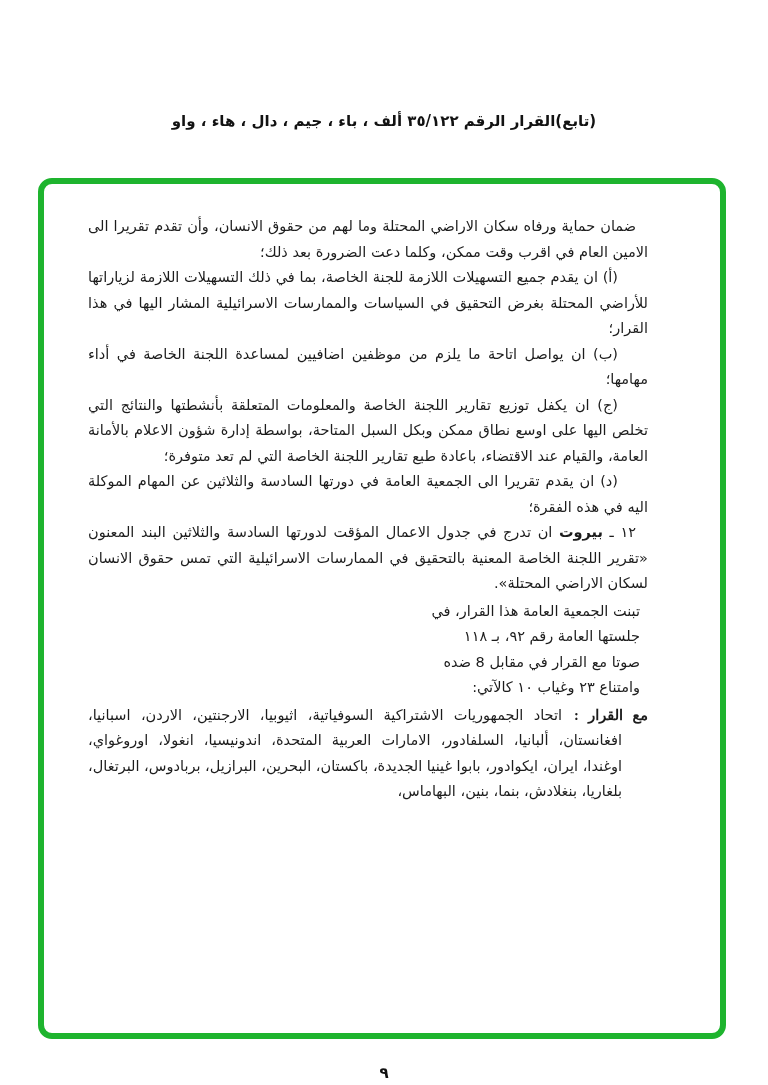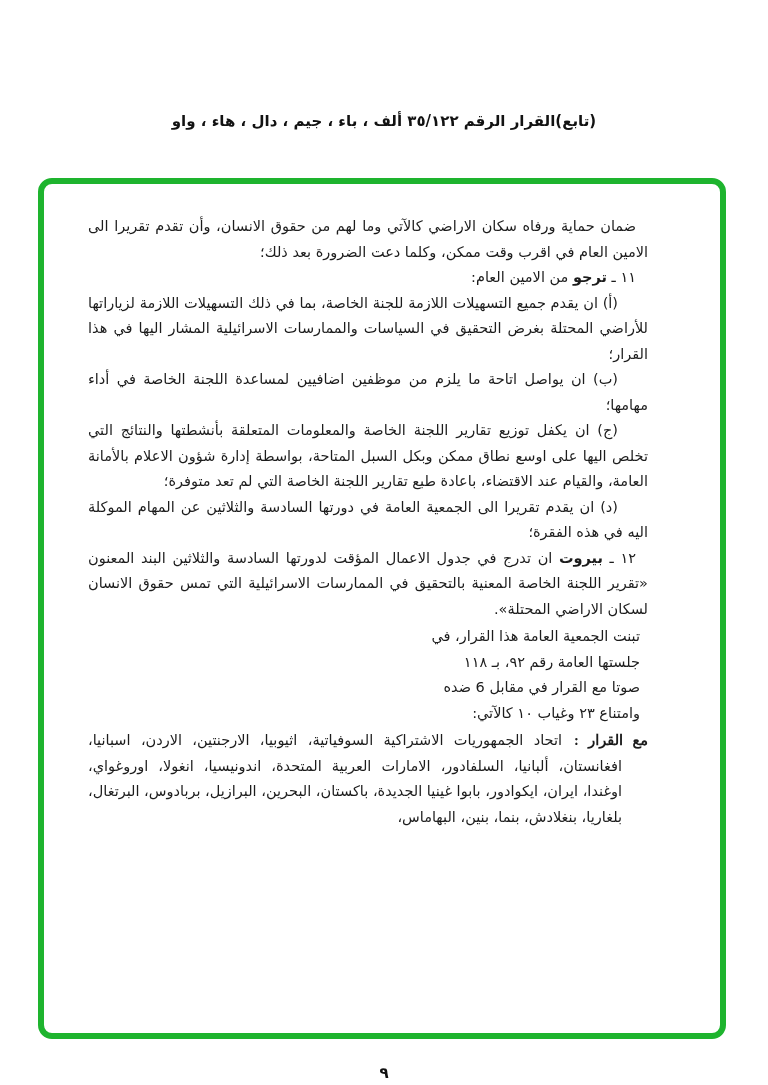--- a/index.html
+++ b/index.html
@@ -88,27 +88,24 @@
 <div class="page">
 
   <header class="header">
     <div class="header-title">(تابع)القرار الرقم ٣٥/١٢٢ ألف ، باء ، جيم ، دال ، هاء ، واو</div>
   </header>
 
   <div class="green-box">
     <div class="content">
 
       <p class="para indent-sm">
-        <span>ضمان حماية ورفاه سكان الاراضي كالآتي وما لهم من حقوق الانسان، وأن تقدم تقريرا الى الامين العام في اقرب وقت ممكن، وكلما دعت الضرورة بعد ذلك؛</span>
+        <span>ضمان حماية ورفاه سكان الاراضي المحتلة وما لهم من حقوق الانسان، وأن تقدم تقريرا الى الامين العام في اقرب وقت ممكن، وكلما دعت الضرورة بعد ذلك؛</span>
       </p>
 
 
-      <p class="para indent-sm">
-        <span>١١ ـ </span><span class="bold">ترجو</span><span> من الامين العام:</span>
-      </p>
 
       <p class="para indent-md">
         <span>(أ) ان يقدم جميع التسهيلات اللازمة للجنة الخاصة، بما في ذلك التسهيلات اللازمة لزياراتها للأراضي المحتلة بغرض التحقيق في السياسات والممارسات الاسرائيلية المشار اليها في هذا القرار؛</span>
       </p>
 
       <p class="para indent-md">
         <span>(ب) ان يواصل اتاحة ما يلزم من موظفين اضافيين لمساعدة اللجنة الخاصة في أداء مهامها؛</span>
       </p>
 
       <p class="para indent-md">
@@ -119,21 +116,21 @@
         <span>(د) ان يقدم تقريرا الى الجمعية العامة في دورتها السادسة والثلاثين عن المهام الموكلة اليه في هذه الفقرة؛</span>
       </p>
 
       <p class="para indent-sm">
         <span>١٢ ـ </span><span class="bold">بيروت</span><span> ان تدرج في جدول الاعمال المؤقت لدورتها السادسة والثلاثين البند المعنون «تقرير اللجنة الخاصة المعنية بالتحقيق في الممارسات الاسرائيلية التي تمس حقوق الانسان لسكان الاراضي المحتلة».</span>
       </p>
 
       <div class="vote-note">
         <div class="vn-line">تبنت الجمعية العامة هذا القرار، في</div>
         <div class="vn-line">جلستها العامة رقم ٩٢، بـ ١١٨</div>
-        <div class="vn-line">صوتا مع القرار في مقابل 6 ضده</div>
+        <div class="vn-line">صوتا مع القرار في مقابل 8 ضده</div>
         <div class="vn-line">وامتناع ٢٣ وغياب ١٠ كالآتي:</div>
       </div>
 
       <p class="countries">
         <span class="countries-label">مع القرار :</span><span>اتحاد الجمهوريات الاشتراكية السوفياتية، اثيوبيا، الارجنتين، الاردن، اسبانيا، افغانستان، ألبانيا، السلفادور، الامارات العربية المتحدة، اندونيسيا، انغولا، اوروغواي، اوغندا، ايران، ايكوادور، بابوا غينيا الجديدة، باكستان، البحرين، البرازيل، بربادوس، البرتغال، بلغاريا، بنغلادش، بنما، بنين، البهاماس،</span>
       </p>
 
     </div>
   </div>
 

